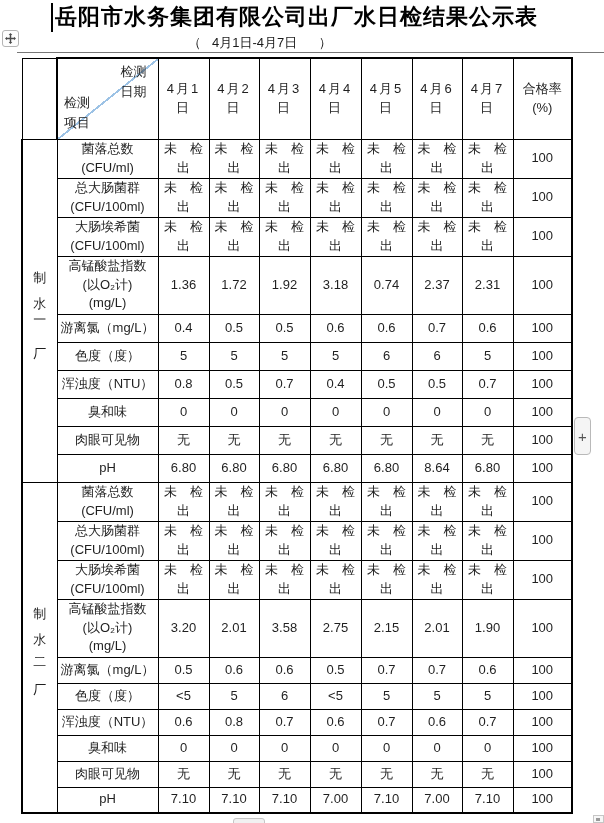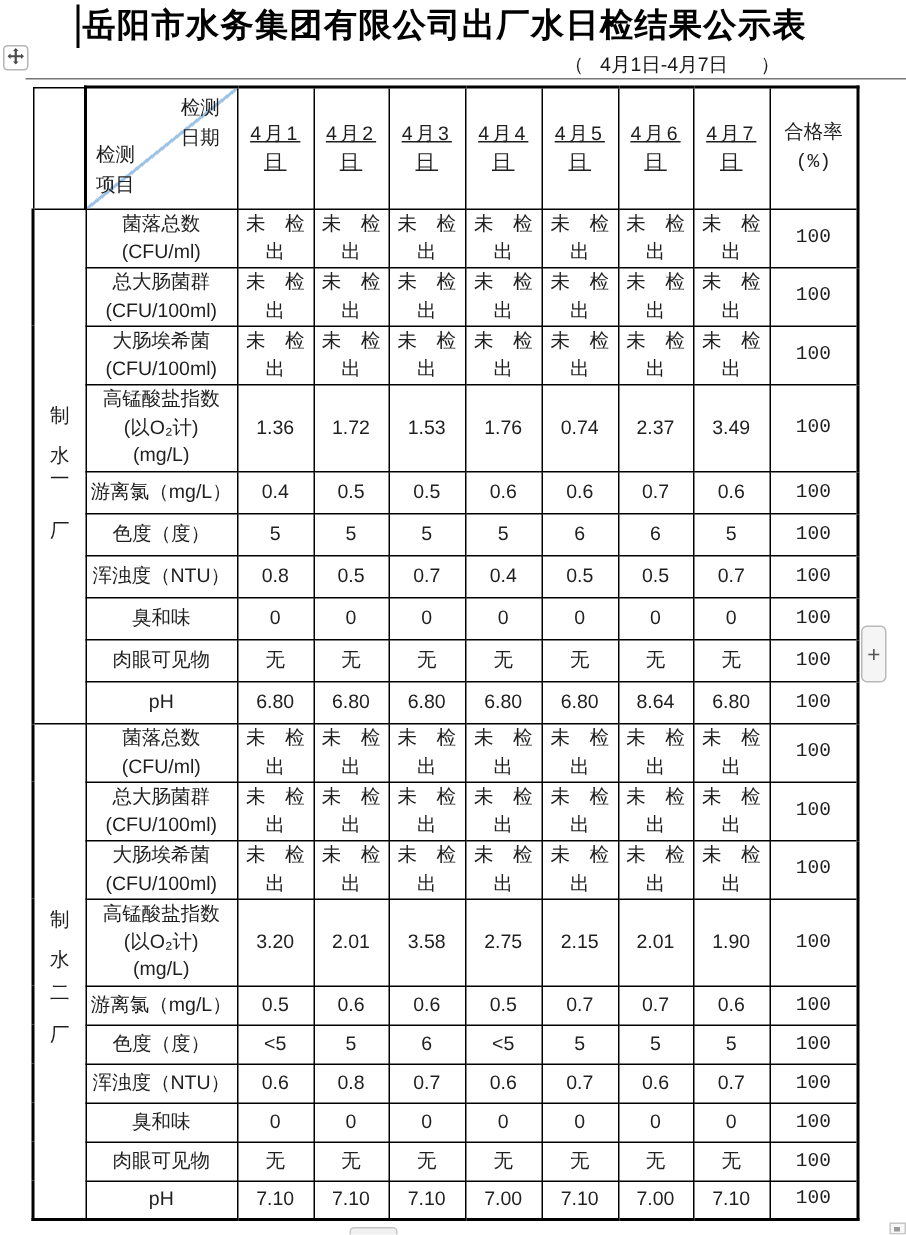--- a/index.html
+++ b/index.html
@@ -8,21 +8,21 @@
     font-family:"Liberation Sans","DejaVu Sans",sans-serif;
     color:#222;overflow:hidden;
   }
   
   .title{
     position:absolute;left:55px;top:2px;margin:0;
     font-size:22px;font-weight:bold;color:#000;letter-spacing:1px;white-space:nowrap;
   }
   .cursor-bar{position:absolute;left:51px;top:3px;width:2px;height:29px;background:#000;}
   .subtitle{
-    position:absolute;left:0;top:34px;width:520px;text-align:right;
+    position:absolute;left:0;top:34px;width:520px;text-align:center;
     font-size:13px;color:#1a1a1a;white-space:pre;
   }
   .frame-line{position:absolute;left:17px;top:52px;width:587px;height:0;border-top:1px solid #777;}
   
   .move-handle{
     position:absolute;left:2px;top:30px;width:17px;height:17px;box-sizing:border-box;
     border:1px solid #b5b5b5;border-radius:3px;background:#fdfdfd;
     display:flex;align-items:center;justify-content:center;
   }
   
@@ -38,34 +38,34 @@
   td.hempty{border:none;background:transparent;}
   td.diag{
     position:relative;
     background:linear-gradient(to bottom right,
       transparent 0,transparent calc(50% - 1px),
       #9cc2e5 calc(50% - 1px),#9cc2e5 calc(50% + 1px),
       transparent calc(50% + 1px));
   }
   .diag-tr{position:absolute;top:3px;right:11px;text-align:left;white-space:pre-line;line-height:1.55;}
   .diag-bl{position:absolute;bottom:5px;left:6px;text-align:left;white-space:pre-line;line-height:1.55;}
-  td.day{white-space:pre-line;letter-spacing:2px;line-height:1.7;text-decoration:underline;}
+  td.day{white-space:pre-line;letter-spacing:2px;line-height:1.7;}
   td.rateh{white-space:pre-line;line-height:1.55;}
   td.param{white-space:pre-line;}
   td.val{white-space:pre-line;}
   td.nd{text-align:left;padding-left:5px;line-height:1.5;}
   td.group{vertical-align:middle;text-align:center;}
   .vtext{
     display:inline-block;writing-mode:vertical-lr;
     letter-spacing:26px;font-size:13px;color:#1f1f1f;line-height:1;
     margin-top:8px;
   }
   .b-top2{border-top:2px solid #000 !important;}
   .b-left2{border-left:2px solid #000 !important;}
-  .b-right2{border-right:2px solid #000 !important;font-family:Liberation Mono, monospace;}
+  .b-right2{border-right:2px solid #000 !important;}
   .b-bot2{border-bottom:2px solid #000 !important;}
   
   .plus-btn{
     position:absolute;left:574px;top:417px;width:17px;height:38px;box-sizing:border-box;
     border:1px solid #b9b9b9;border-radius:4px;background:#f5f5f5;
     display:flex;align-items:center;justify-content:center;
     color:#555;font-size:15px;line-height:1;
   }
   
   .frag{position:absolute;box-sizing:border-box;background:#f1f1f1;border:1px solid #c6c6c6;}
@@ -190,25 +190,25 @@
           <td class="val nd">未　检
 出</td>
           <td class="rate b-right2">100</td>
         </tr>
         <tr style="height: 58px;">
           <td class="param">高锰酸盐指数
 (以O₂计)
 (mg/L)</td>
           <td class="val">1.36</td>
           <td class="val">1.72</td>
-          <td class="val">1.53</td>
-          <td class="val">1.76</td>
+          <td class="val">1.92</td>
+          <td class="val">3.18</td>
           <td class="val">0.74</td>
           <td class="val">2.37</td>
-          <td class="val">3.49</td>
+          <td class="val">2.31</td>
           <td class="rate b-right2">100</td>
         </tr>
         <tr style="height: 28px;">
           <td class="param">游离氯（mg/L）</td>
           <td class="val">0.4</td>
           <td class="val">0.5</td>
           <td class="val">0.5</td>
           <td class="val">0.6</td>
           <td class="val">0.6</td>
           <td class="val">0.7</td>

